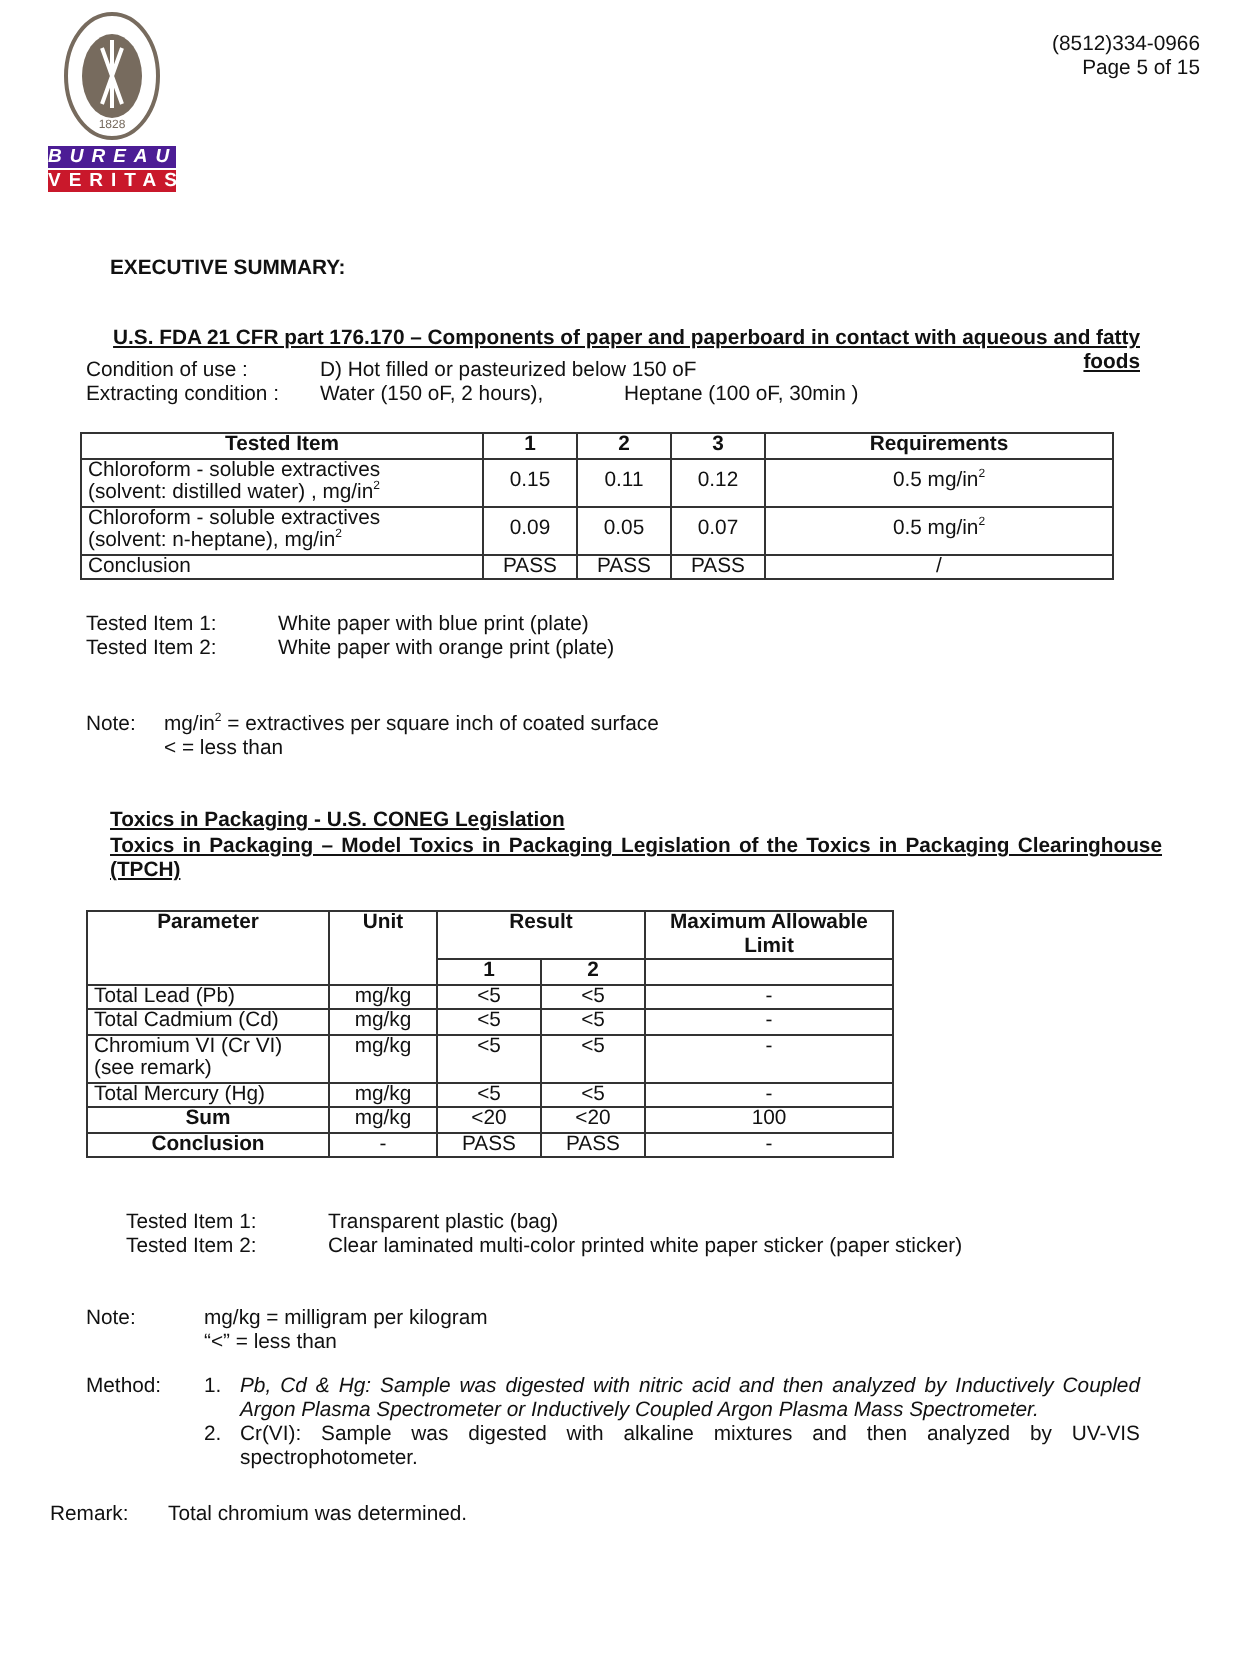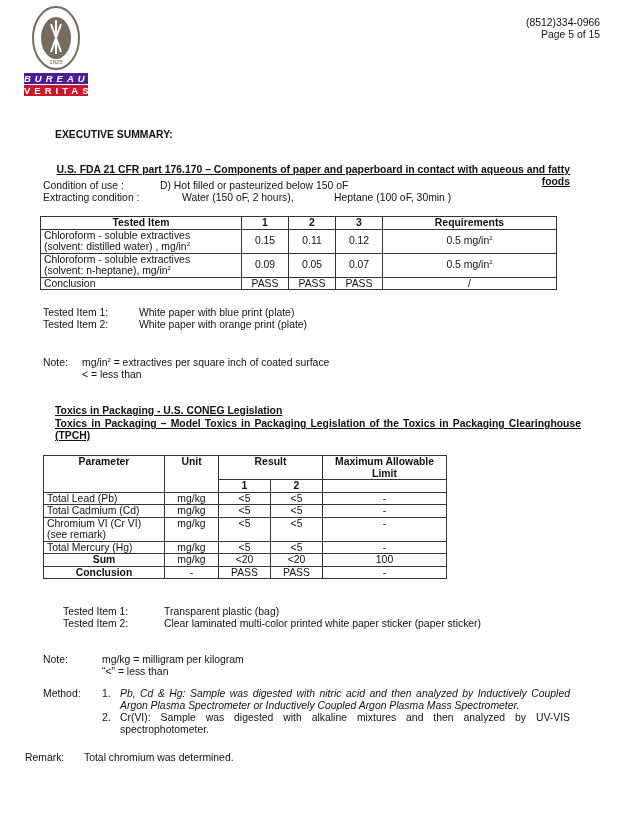--- a/index.html
+++ b/index.html
@@ -49,21 +49,21 @@
   <div>(8512)334-0966</div>
   <div>Page 5 of 15</div>
 </div>
 
 <p class="abs b" style="left:43px; top:117px;">EXECUTIVE SUMMARY:</p>
 
 <p class="abs b u" style="left:43px; top:152px; width:515px; line-height:12px;text-align:right;">U.S. FDA 21 CFR part 176.170 – Components of paper and paperboard in contact with aqueous and fatty foods</p>
 
 <div class="abs" style="left:43px; top:180px; line-height:12px;">
   <div><span style="display:inline-block; width:117px;">Condition of use :</span><span>D) Hot filled or pasteurized below 150 oF</span></div>
-  <div><span style="display:inline-block; width:117px;">Extracting condition :</span><span style="display:inline-block; width:152px;margin-left:22px;">Water (150 oF, 2 hours),</span><span>Heptane (100 oF, 30min )</span></div>
+  <div><span style="display:inline-block; width:117px;">Extracting condition :</span><span style="display:inline-block; width:152px;">Water (150 oF, 2 hours),</span><span>Heptane (100 oF, 30min )</span></div>
 </div>
 
 <table class="abs t1">
   <colgroup>
       <col style="width:201px">
       <col style="width:47px">
       <col style="width:47px">
       <col style="width:47px">
       <col>
     </colgroup>

